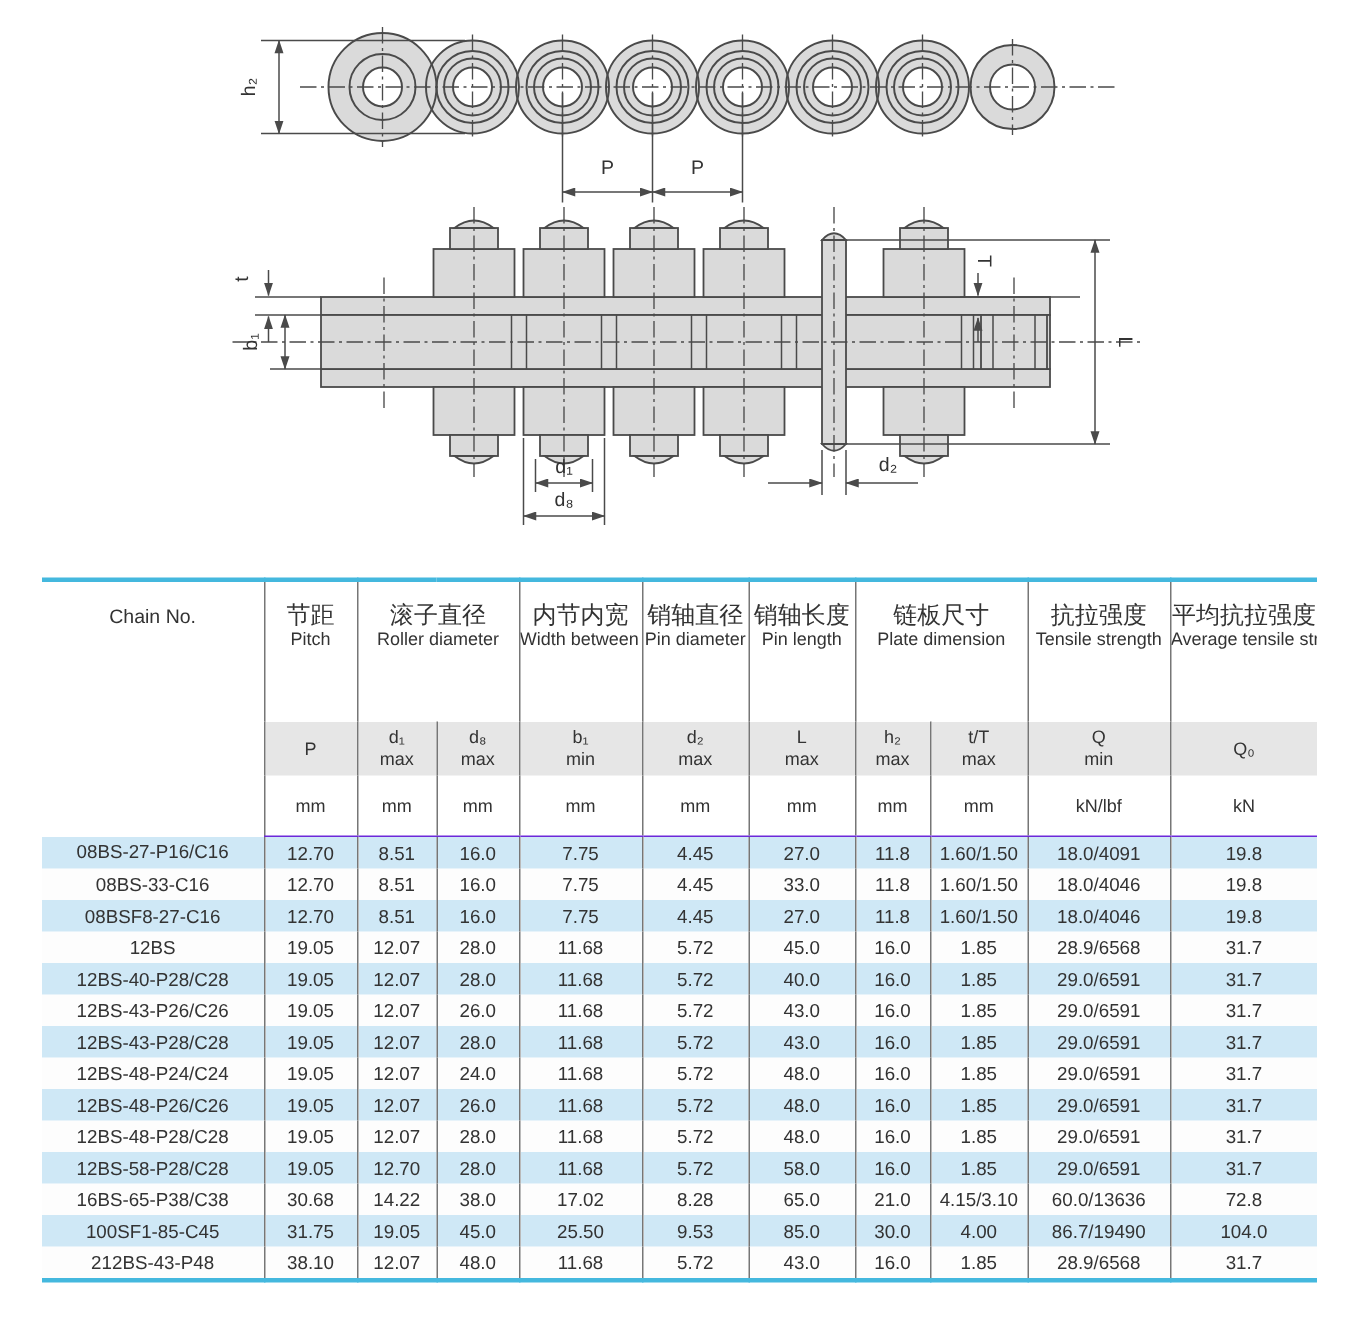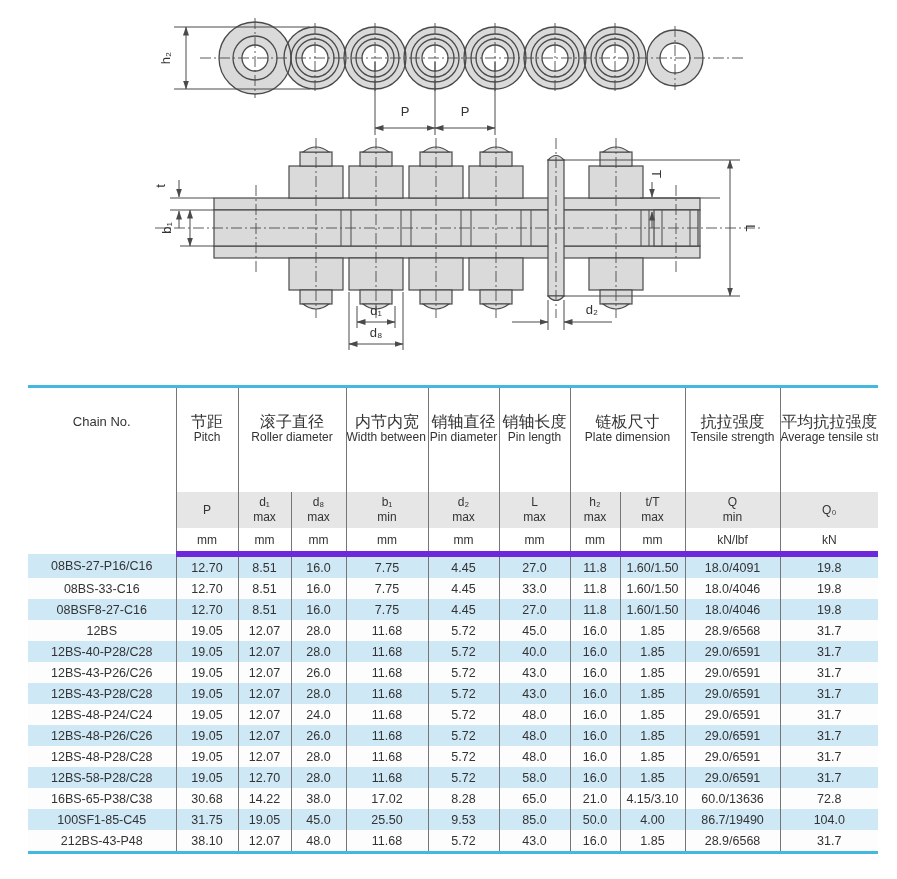--- a/index.html
+++ b/index.html
@@ -5,28 +5,28 @@
   html,body{margin:0;padding:0;background:#fff;}
   body{width:897px;height:879px;position:relative;font-family:"Liberation Sans","DejaVu Sans",sans-serif;color:#333;}
   .page{position:absolute;inset:0;background:#fff;overflow:hidden;}
   svg text{font-family:"Liberation Sans","DejaVu Sans",sans-serif;font-size:13px;fill:#333;}
   .tablewrap{position:absolute;left:28px;top:385px;width:850px;}
   table{border-collapse:collapse;table-layout:fixed;width:850px;
         border-top:3px solid #44b8de;border-bottom:3px solid #44b8de;color:#333;}
   th,td{padding:0;margin:0;text-align:center;vertical-align:middle;font-weight:normal;
         border-left:1px solid #767676;overflow:hidden;white-space:nowrap;}
   .nb{border-left:none !important;}
-  tr.grp th{height:78px;vertical-align:top;padding-top:26px;}
+  tr.grp th{height:78px;vertical-align:top;padding-top:15px;}
   tr.grp .cn{font-size:16px;line-height:16px;}
   tr.grp .en{font-size:12px;line-height:14px;}
   th.chainno{vertical-align:middle;font-size:13px;}
   tr.sym th{background:#e6e6e6;height:36px;font-size:12px;}
   tr.sym .l1,tr.sym .l2{line-height:15px;}
   tr.sym .single{line-height:36px;}
-  tr.unit td{height:23px;font-size:12px;border-bottom:6px solid #6d28d9;}
+  tr.unit td{height:40px;font-size:12px;border-bottom:1px solid #6d28d9;}
   tbody td{height:21px;font-size:12.5px;}
   tbody tr:nth-child(odd){background:#cfe8f6;}
   tbody tr:nth-child(even){background:#fdfdfd;}
   .notes{position:absolute;left:20px;top:828px;font-size:12px;line-height:15px;color:#333;}
 </style>
 </head>
 <body>
 
 <div class="page">
 
@@ -515,21 +515,21 @@
             <td>72.8</td>
           </tr>
           <tr>
             <td class="nb">100SF1-85-C45</td>
             <td>31.75</td>
             <td>19.05</td>
             <td>45.0</td>
             <td>25.50</td>
             <td>9.53</td>
             <td>85.0</td>
-            <td>50.0</td>
+            <td>30.0</td>
             <td>4.00</td>
             <td>86.7/19490</td>
             <td>104.0</td>
           </tr>
           <tr>
             <td class="nb">212BS-43-P48</td>
             <td>38.10</td>
             <td>12.07</td>
             <td>48.0</td>
             <td>11.68</td>

